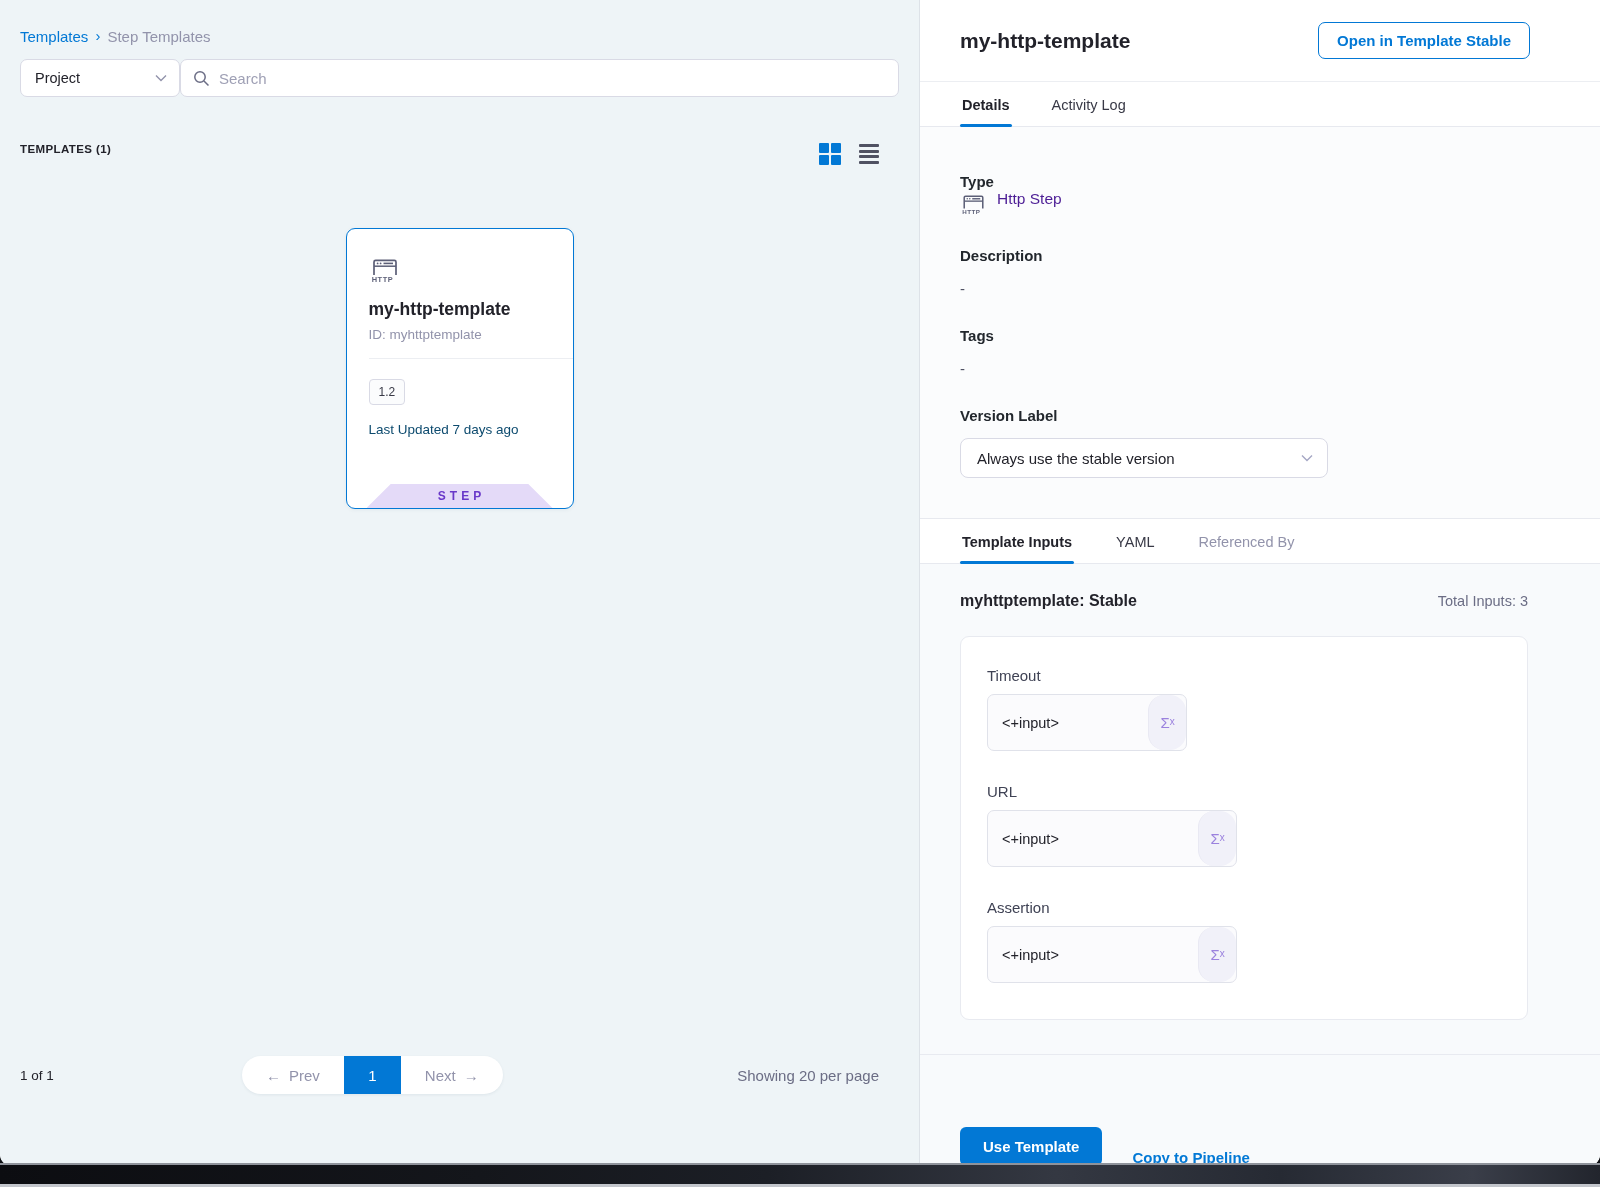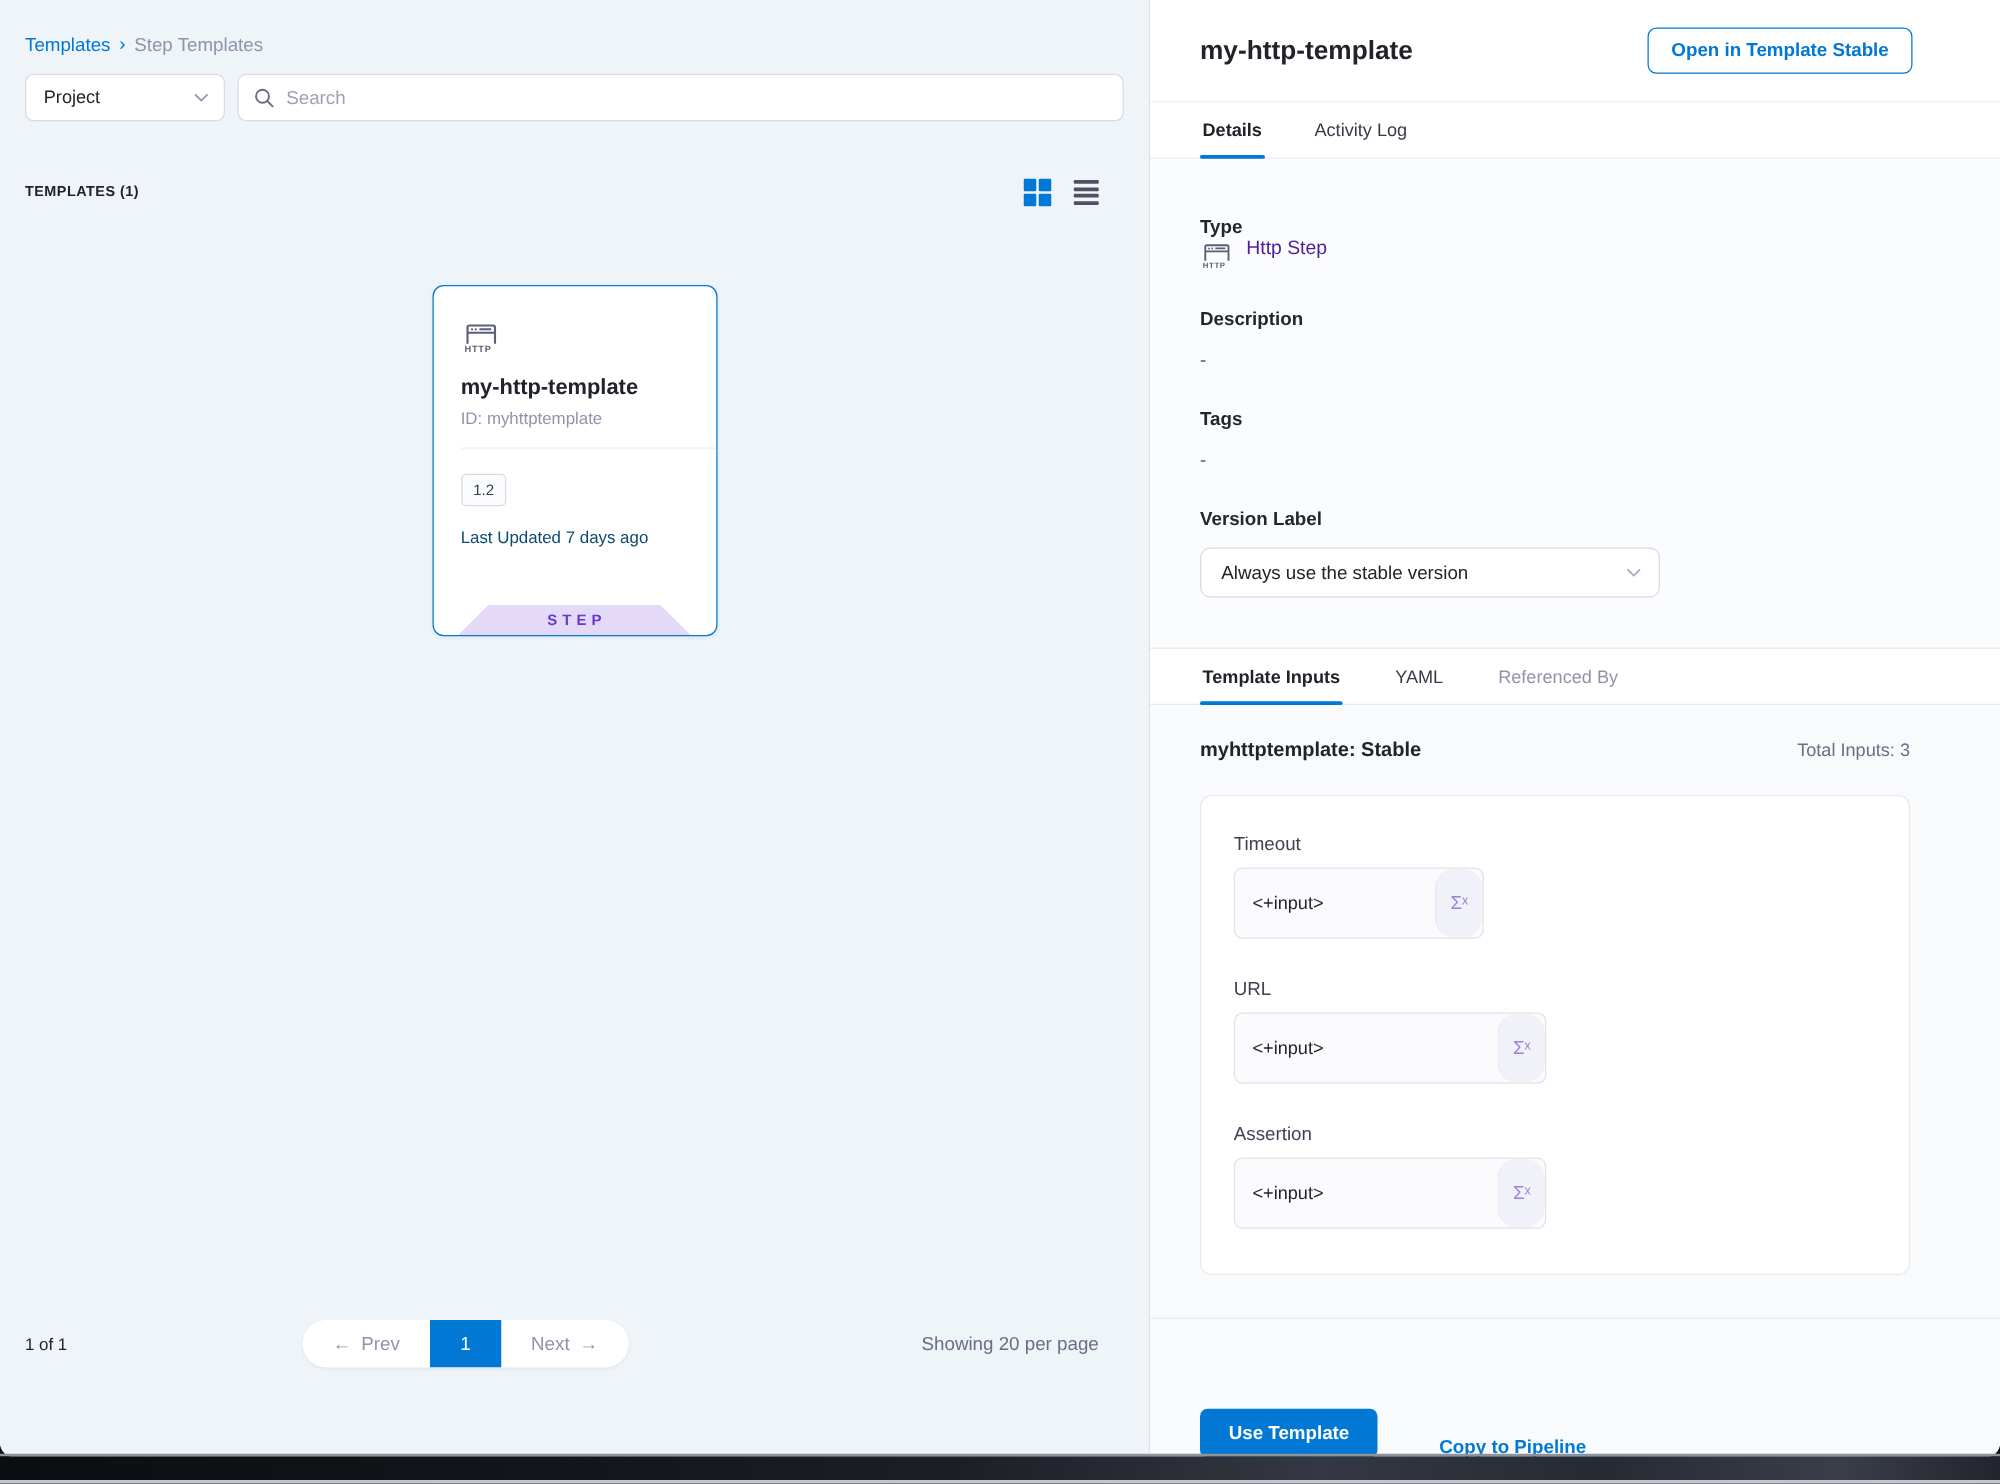--- a/index.html
+++ b/index.html
@@ -17,31 +17,31 @@
 
   
   .left-panel { width:920px; height:100%; background:#eef4f7; border-right:1px solid #dde2e8;
     display:flex; flex-direction:column; position:relative; }
 
   .breadcrumb { padding:28px 20px 0 20px; font-size:15px; display:flex; align-items:center; gap:7px; }
   .crumb-link { color:#0278d5; cursor:pointer; }
   .crumb-sep { color:#0278d5; font-size:15px; transform:translateY(-1px); }
   .crumb-current { color:#9293ab; }
 
-  .filter-row { display:flex; gap:10px; padding:14px 20px 0 20px;align-items:center; }
+  .filter-row { display:flex; padding:14px 20px 0 20px;align-items:center; }
   .select-box { width:160px; height:38px; background:#fff; border:1px solid #d9dae5; border-radius:7px;
     display:flex; align-items:center; justify-content:space-between; padding:0 12px 0 14px; font-size:14.5px; cursor:pointer; }
   .chev { width:12px; height:8px; }
   .search-box { flex:1; height:38px; background:#fff; border:1px solid #d9dae5; border-radius:7px;
     display:flex; align-items:center; padding:0 12px; gap:9px; }
   .search-box input { border:none; outline:none; flex:1; font-size:15px; color:#22222a;
     font-family:"Liberation Sans","DejaVu Sans",sans-serif; background:transparent; }
   .search-box input::placeholder { color:#9fa0b5; }
 
-  .list-header { display:flex; align-items:center; justify-content:space-between; padding:46px 40px 0 20px; }
+  .list-header { display:flex; justify-content:space-between; padding:46px 40px 0 20px; }
   .list-title { font-size:11.5px; font-weight:bold; letter-spacing:0.4px; color:#22222a; }
   .view-toggles { display:flex; gap:18px; align-items:center; }
   .grid-icon { display:grid; grid-template-columns:10px 10px; grid-template-rows:10px 10px; gap:2px; cursor:pointer; }
   .grid-icon span { background:#0278d5; border-radius:1px; }
   .list-icon { display:flex; flex-direction:column; gap:2.5px; cursor:pointer; }
   .list-icon span { width:20px; height:3px; background:#4f5162; border-radius:1px; }
 
   .card-area { padding-top:63px; display:flex; justify-content:center; }
   .tmpl-card { width:228px; height:281px; background:#fff; border:1px solid #0278d5; border-radius:9px;
     position:relative; padding:24px 22px 0 22px; box-shadow:0 1px 4px rgba(40,60,90,0.06); cursor:pointer; overflow:hidden; }
@@ -109,21 +109,21 @@
   .inp-box.wide { width:250px; }
   .inp-box input { border:none; outline:none; background:transparent; flex:1; padding:0 14px;
     font-size:14.5px; color:#22222a; font-family:"Liberation Sans","DejaVu Sans",sans-serif; min-width:0; }
   .expr-btn { width:38px; height:100%; background:#f1f1f9; display:flex; align-items:center; justify-content:center;
     color:#9b82de; font-size:15px; cursor:pointer; border-left:1px solid #e9e9f3;border-radius:16px; }
 
   .panel-footer { background:#f8fafc; border-top:1px solid #e8eaf0; padding:40px 40px 0 40px;
     display:flex; align-items:flex-end; gap:30px; height:112px; }
   .use-btn { background:#0278d5; color:#fff; font-weight:bold; font-size:15px; border:none;
     border-radius:6px; padding:11px 23px; cursor:pointer; font-family:"Liberation Sans","DejaVu Sans",sans-serif; }
-  .copy-link { color:#0278d5; font-weight:bold; font-size:15px; cursor:pointer;margin-left:19px; }
+  .copy-link { color:#0278d5; font-weight:bold; font-size:15px; cursor:pointer; }
 
   .http-icon svg { display:block; }
 </style>
 </head>
 <body>
 
 <div class="desktop">
   <div class="window">
 
     <div class="left-panel">

